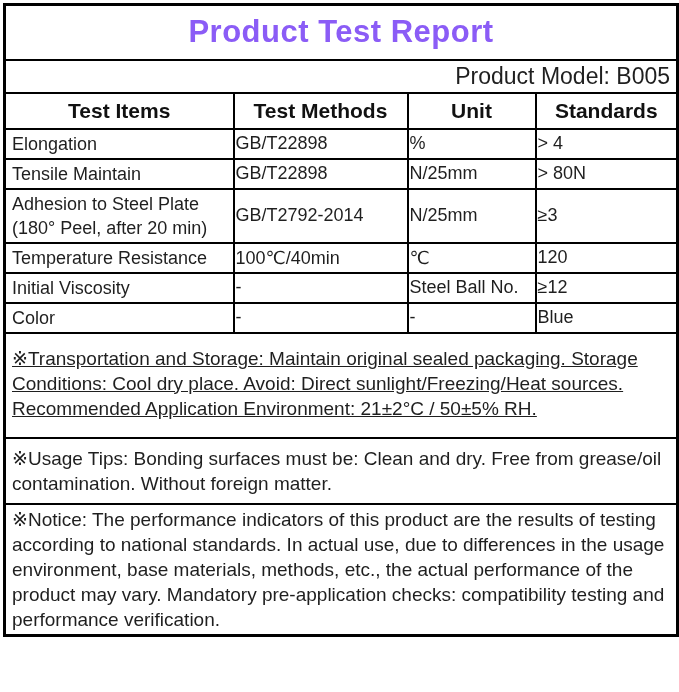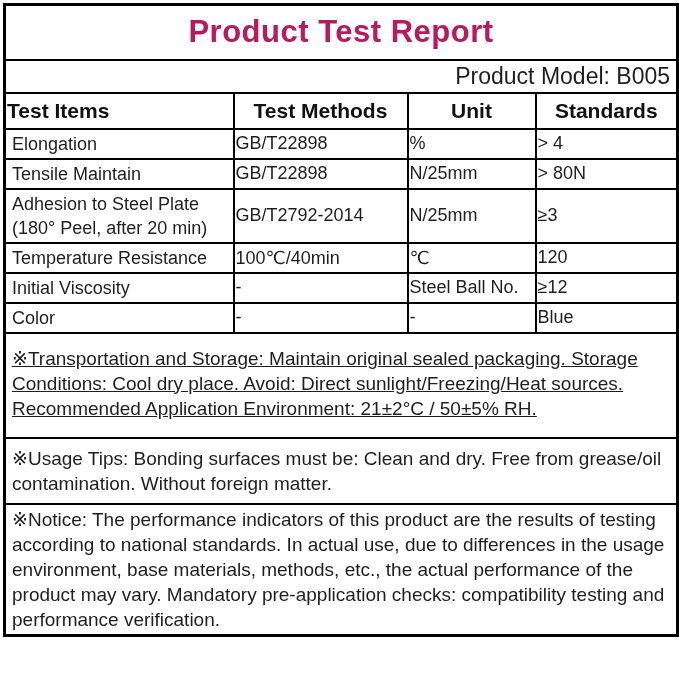--- a/index.html
+++ b/index.html
@@ -27,42 +27,42 @@
     box-sizing: border-box;
     overflow: hidden;
   }
   
   tr.r-title td {
     height: 55px;
     text-align: center;
     vertical-align: middle;
     font-size: 31px;
     font-weight: bold;
-    color: #be185d;
+    color: #8b5cf6;
     letter-spacing: 0.5px;
   }
   
   tr.r-model td {
     height: 28px;
     font-size: 23px;
     font-weight: normal;
     text-align: right;
     padding: 2px 6px;
     vertical-align: middle;
     border-radius: 12px;
   }
   
   tr.r-head th {
     height: 36px;
     font-size: 21px;
     font-weight: bold;
     vertical-align: middle;
     color: #111111;
   }
-  tr.r-head th.col-item { text-align: left; }
+  tr.r-head th.col-item { text-align: center; }
   tr.r-head th.col-mid  { text-align: center; }
   
   tr.r-data td {
     height: 21px;
     font-size: 18px;
     vertical-align: middle;
   }
   tr.r-data td.col-item {
     text-align: left;
     padding: 2px 4px 2px 6px;

